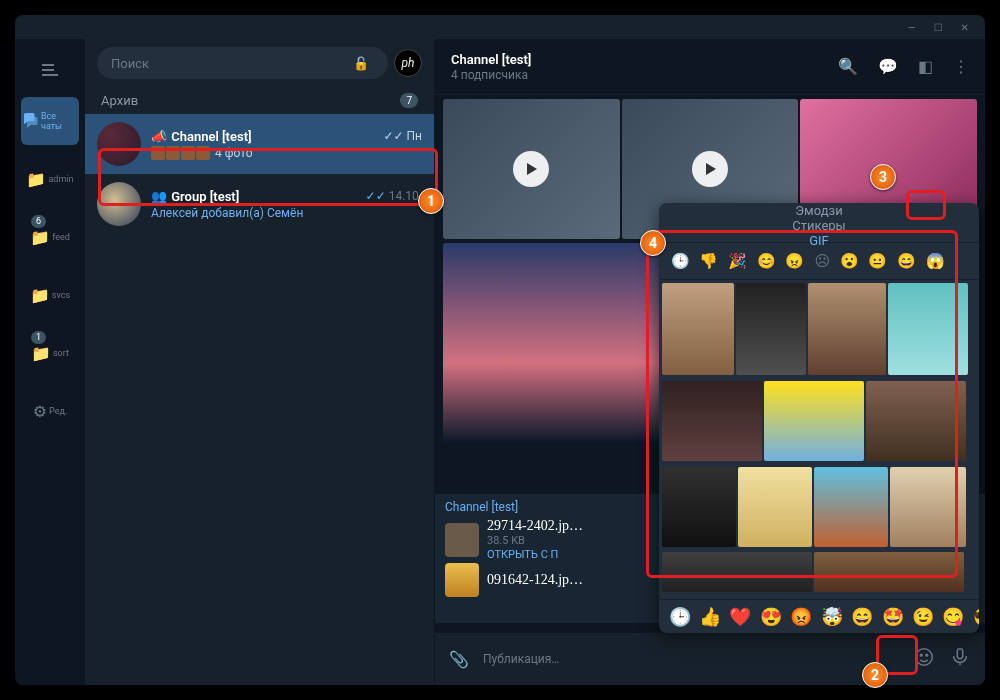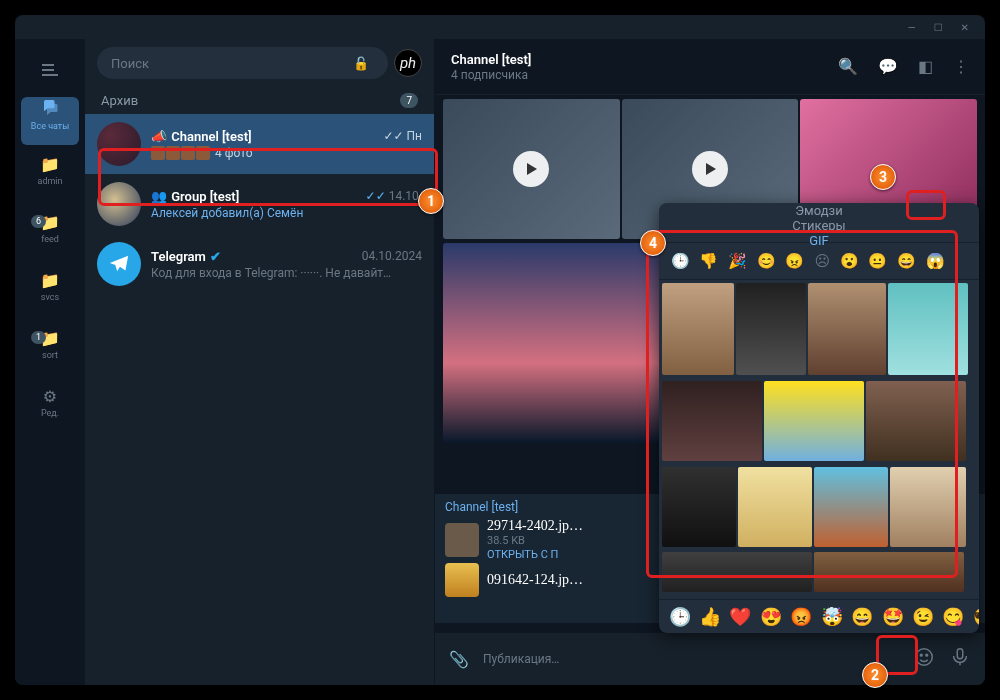--- a/index.html
+++ b/index.html
@@ -6,32 +6,32 @@
 body { background: #000; width: 1000px; height: 700px; overflow: hidden; }
 
 .app-window { position: absolute; left: 15px; top: 15px; width: 970px; height: 670px; background: #17212b; border-radius: 8px; overflow: hidden; display: flex; flex-direction: column; }
 .titlebar { height: 24px; display: flex; justify-content: flex-end; align-items: center; gap: 18px; padding-right: 16px; }
 .titlebar span { color: #6a7884; font-size: 10px; cursor: pointer; }
 .content { flex: 1; display: flex; }
 
 .rail { width: 70px; background: #0e1621; display: flex; flex-direction: column; align-items: center; padding-top: 14px; gap: 10px; }
 .rail-menu { width: 40px; height: 34px; display: flex; align-items: center; justify-content: center; }
 .rail-menu svg { stroke: #6a7884; }
-.rail-item { width: 58px; height: 48px; display: flex; flex-direction: column; align-items: center; gap: 2px; border-radius: 6px; cursor: pointer; position: relative; }
+.rail-item { width: 58px; height: 48px; display: flex; flex-direction: row; align-items: center; justify-content: center; gap: 2px; border-radius: 6px; cursor: pointer; position: relative; }
 .rail-item.active { background: #2b5278; }
 .rail-item .icn { color: #6a7884; }
 .rail-item.active .icn { color: #6cb1f0; }
 .rail-item .lbl { font-size: 9px; color: #6a7884; }
 .rail-item.active .lbl { color: #6cb1f0; }
 .rail-badge { position: absolute; top: 2px; left: 10px; background: #3e5463; color: #fff; font-size: 9px; border-radius: 8px; padding: 0 5px; line-height: 13px; }
 
 .chatlist { width: 350px; background: #17212b; display: flex; flex-direction: column; border-right: 1px solid #0e1621; }
 .search-row { display: flex; align-items: center; gap: 6px; padding: 8px 12px; }
 .search-box { flex: 1; background: #242f3d; border-radius: 16px; height: 32px; display: flex; align-items: center; padding: 0 14px; color: #6a7884; font-size: 13px; }
-.profile-avatar { width: 28px; height: 28px; border-radius: 50%; background: #000; border: 1px solid #444; display: flex; align-items: center; justify-content: center; color: #eee; font-style: italic; font-size: 15px; }
+.profile-avatar { width: 28px; height: 28px; border-radius: 50%; background: #000; border: 1px solid #444; display: flex; align-items: center; justify-content: center; color: #eee; font-style: italic; font-size: 12px; }
 .lock-ic { color: #6a7884; margin-right: 4px; }
 .archive-row { display: flex; justify-content: space-between; align-items: center; padding: 6px 16px; color: #8a99a8; font-size: 13px; }
 .archive-badge { background: #3e5463; color: #fff; font-size: 10px; border-radius: 9px; padding: 0 6px; line-height: 15px; }
 .chat-item { display: flex; align-items: center; padding: 8px 12px; gap: 10px; cursor: pointer; position: relative; }
 .chat-item.selected { background: #2b5278; }
 .chat-avatar { width: 44px; height: 44px; border-radius: 50%; background: #333; flex-shrink: 0; }
 .chat-body { flex: 1; min-width: 0; }
 .chat-top { display: flex; justify-content: space-between; align-items: center; }
 .chat-name { color: #fff; font-size: 13px; font-weight: 600; display: flex; align-items: center; gap: 4px; }
 .chat-time { color: #6a7884; font-size: 12px; display: flex; align-items: center; gap: 3px; }
@@ -189,41 +189,20 @@
                 <span class="checks">✓✓</span>
                 <span>14.10.</span>
               </div>
           </div>
           <div class="chat-msg">
               <span style="color:#6cb1f0">Алексей добавил(a) Семён</span>
             </div>
         </div>
       </div>
 
-      <div class="chat-item">
-        <div class="chat-avatar av-tg">
-          <svg width="22" height="22" viewBox="0 0 24 24" fill="#fff">
-              <path d="M22 3L2 11l6 2 2 7 3-5 6 4z"></path>
-            </svg>
-        </div>
-        <div class="chat-body">
-          <div class="chat-top">
-            <div class="chat-name">
-                <span>Telegram</span>
-                <span style="color:#28a7e8">✔</span>
-              </div>
-            <div class="chat-time">
-                <span>04.10.2024</span>
-              </div>
-          </div>
-          <div class="chat-msg">
-              <span>Код для входа в Telegram: ······. Не давайт…</span>
-            </div>
-        </div>
-      </div>
     </div>
 
     <div class="chat-area">
       <div class="chat-header">
         <div class="title-blk">
           <div class="chat-title">Channel [test]</div>
           <div class="chat-sub">4 подписчика</div>
         </div>
         <div class="hdr-actions">
           <span>🔍</span>

